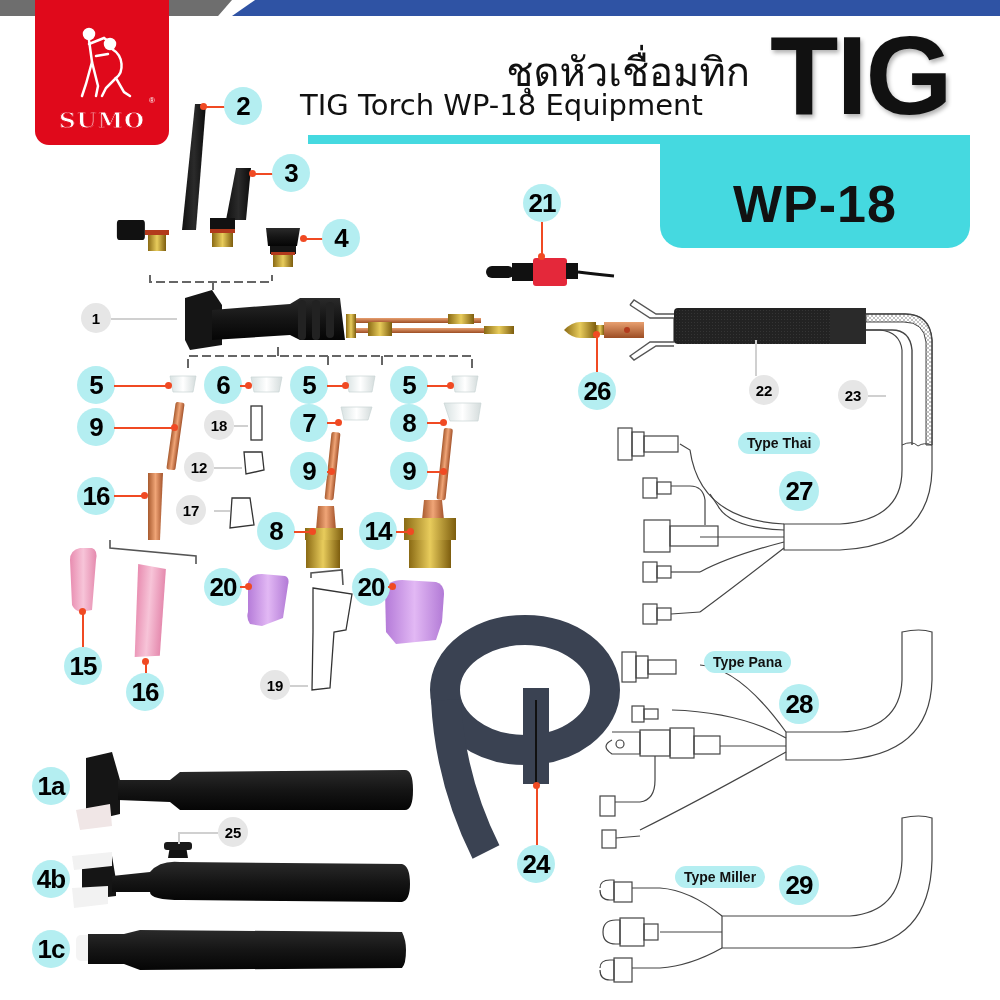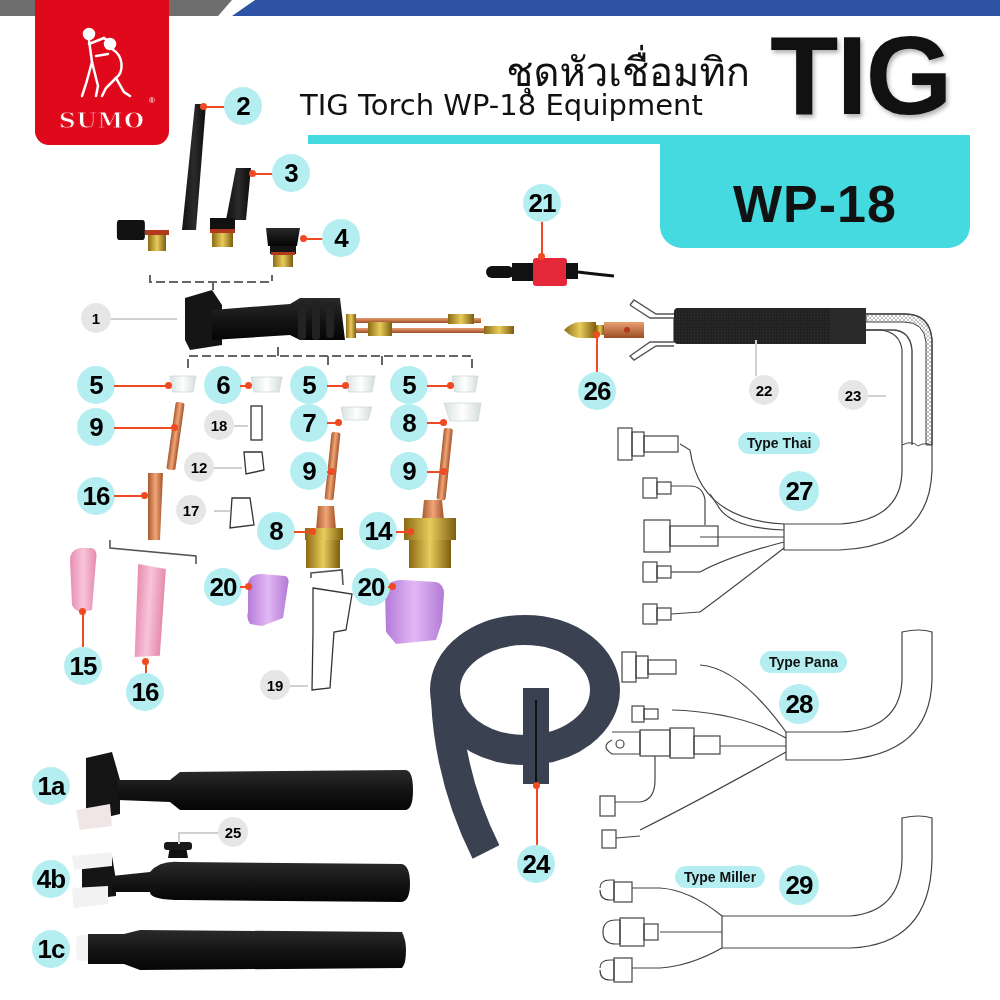--- a/index.html
+++ b/index.html
@@ -400,16 +400,16 @@
 <div class="leader-v gray" style="left:178px;top:832px;height:12px"></div>
 <div class="leader gray" style="left:178px;top:832px;width:40px"></div>
 <div class="badge sm" style="left:218px;top:817px;background:#e6e6e6">25</div>
 
 <div class="badge lg" style="left:32px;top:767px">1a</div>
 <div class="badge lg" style="left:32px;top:860px">4b</div>
 <div class="badge lg" style="left:32px;top:930px">1c</div>
 
 <div class="type-pill" style="left:738px;top:432px">Type Thai</div>
 <div class="badge lg" style="left:779px;top:471px;width:40px;height:40px">27</div>
-<div class="type-pill" style="left:760px;top:651px">Type Pana</div>
+<div class="type-pill" style="left:704px;top:651px">Type Pana</div>
 <div class="badge lg" style="left:779px;top:684px;width:40px;height:40px">28</div>
 <div class="type-pill" style="left:675px;top:866px">Type Miller</div>
 <div class="badge lg" style="left:779px;top:865px;width:40px;height:40px">29</div>
 
 </body></html>

